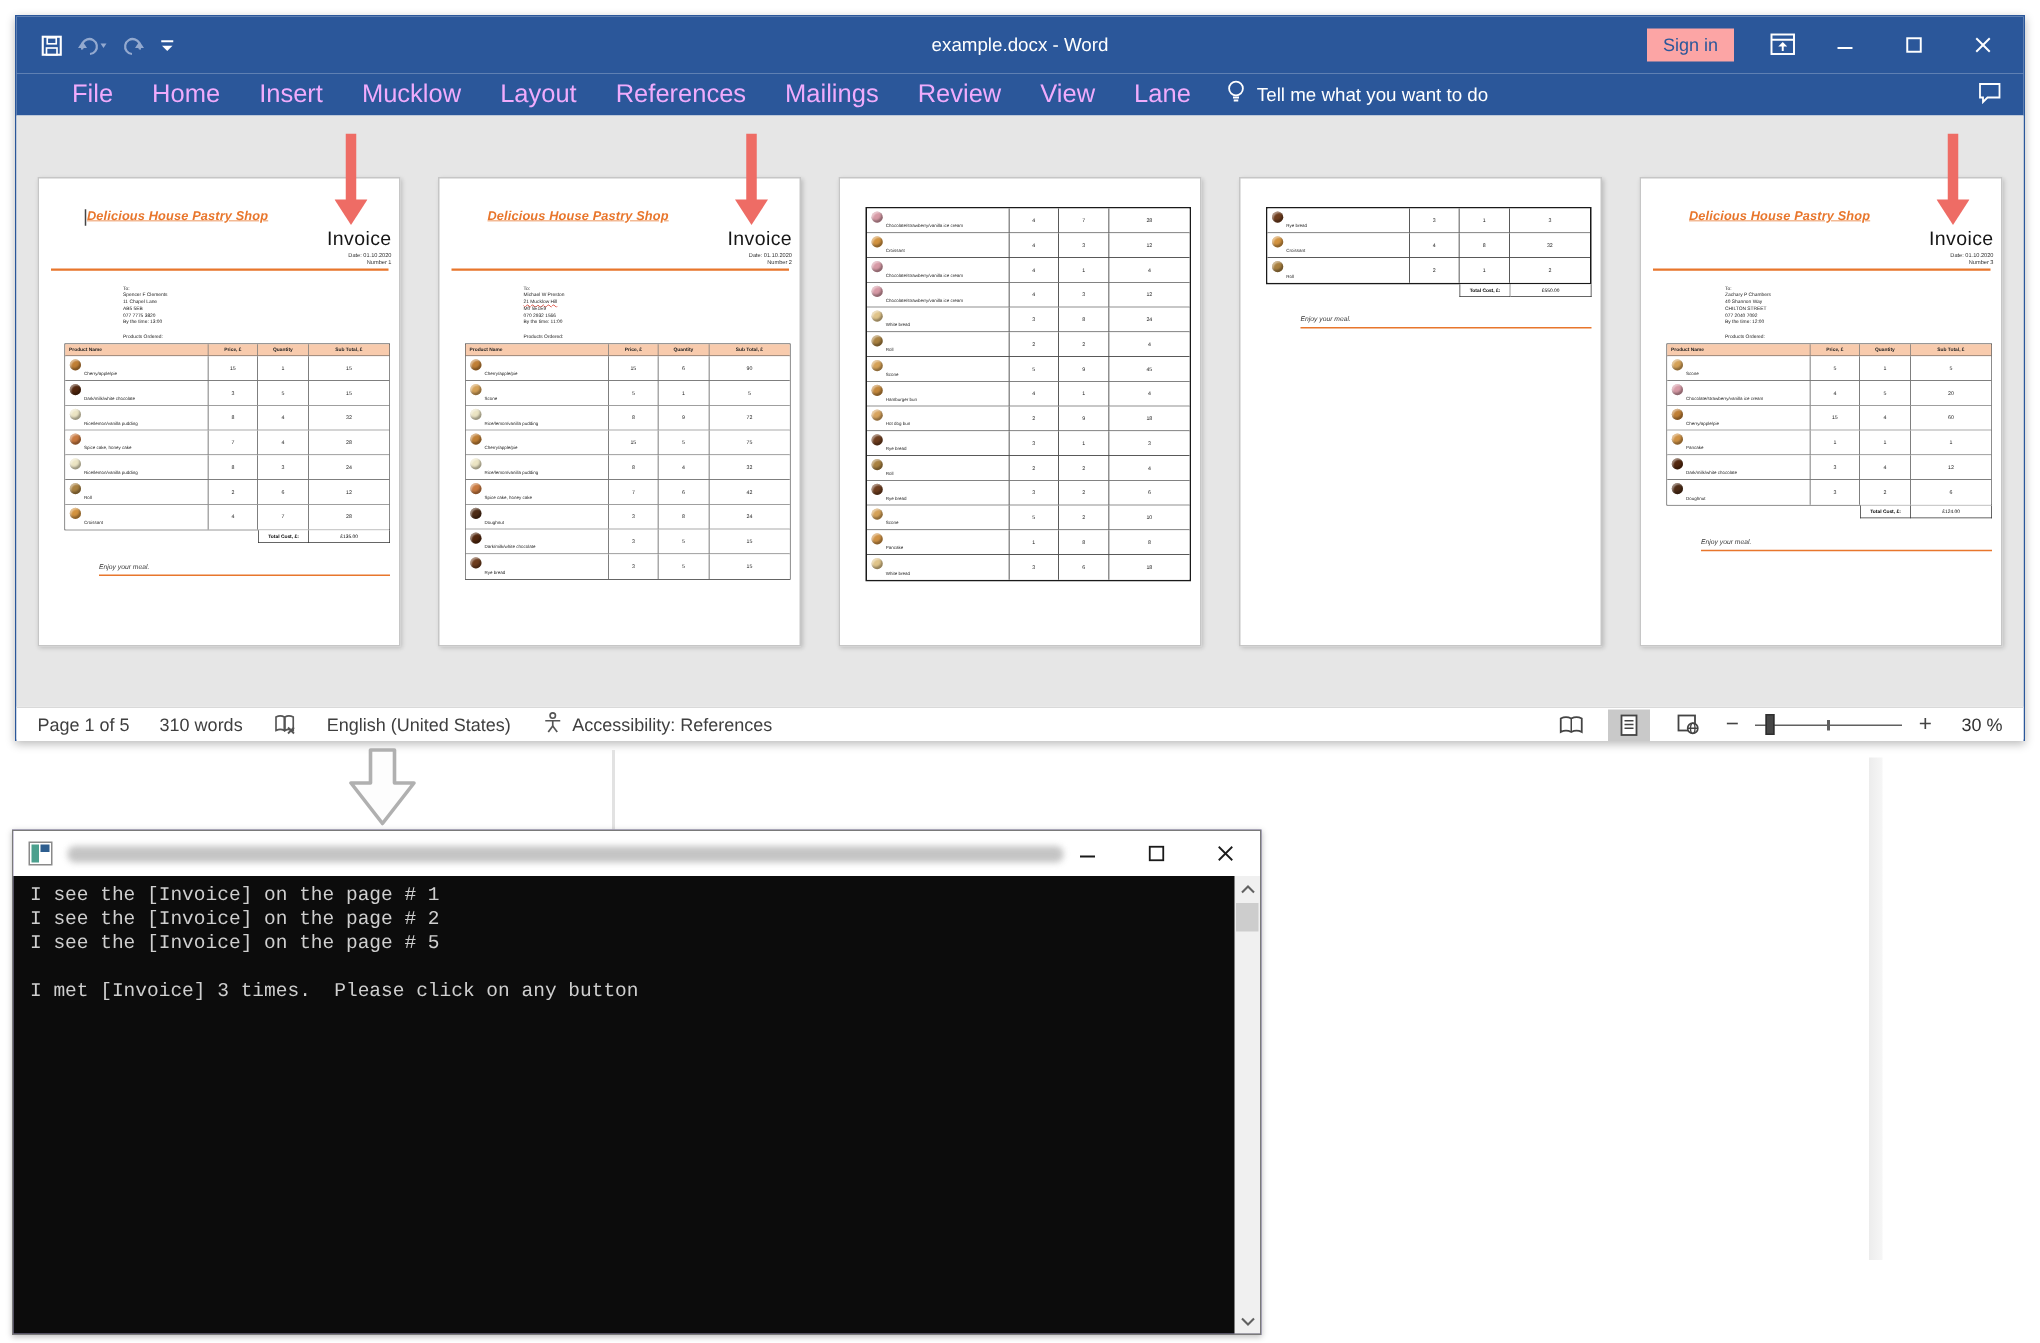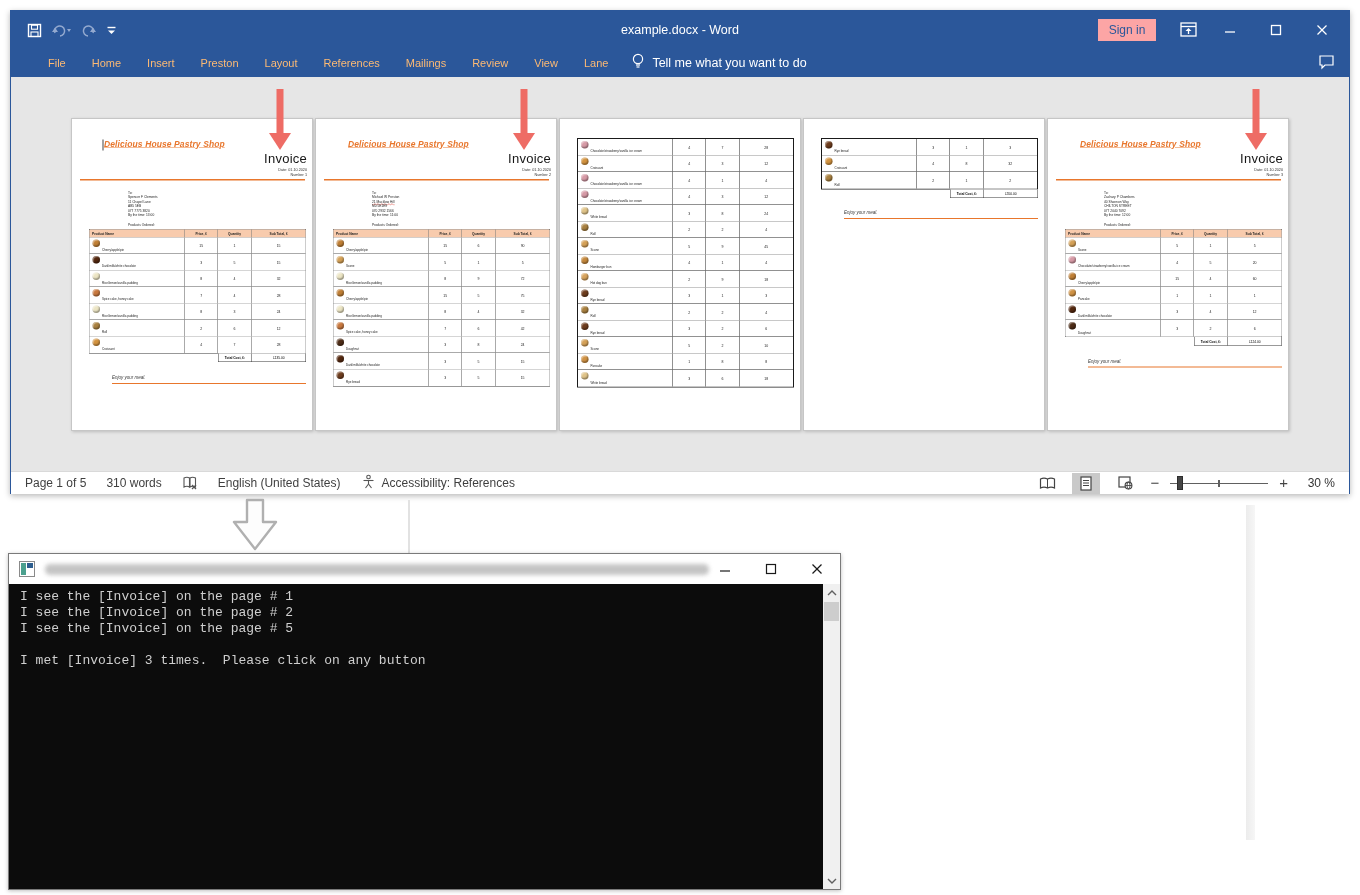--- a/index.html
+++ b/index.html
@@ -14,27 +14,27 @@
   .qat .qbtn { display:flex; align-items:center; }
   .tb-title { position:absolute; left:50%; top:0; transform:translateX(-50%); line-height:38px;
     color:#fff; font-size:12.5px; white-space:nowrap; }
   .signin { position:absolute; right:193px; top:8px; width:58px; height:22px; background:#fca5a5;
     color:#2b579a; font-size:12px; border:none; display:flex; align-items:center; justify-content:center; cursor:default; }
   .ribbon-display { position:absolute; right:152px; top:11px; }
   .win-controls { position:absolute; right:4px; top:0; height:38px; display:flex; }
   .wbtn { width:46px; height:38px; display:flex; align-items:center; justify-content:center; }
 
   .menubar { position:relative; height:28px; background:#2b579a; display:flex; align-items:center; padding-left:24px; }
-  .menu-item { padding:0 13px; color:#fdba74; font-size:11px; line-height:28px; white-space:nowrap; }
+  .menu-item { padding:0 13px; color:#f0abfc; font-size:17px; line-height:28px; white-space:nowrap; }
   .tellme { display:flex; align-items:center; gap:7px; margin-left:10px; color:#fff; font-size:12.5px; }
   .comment-btn { position:absolute; right:14px; top:5px; }
 
   
   .docarea { position:relative; height:394px; background:#e6e6e6; }
-  .pages { position:absolute; left:0; right:0; top:41px; display:flex; justify-content:center; gap:2px; }
+  .pages { position:absolute; left:0; right:0; top:41px; display:flex; justify-content:center; gap:25px; }
   .page-slot { position:relative; }
   .page { position:relative; width:242px; height:313px; background:#fff; border:1px solid #c6c6c6;
     box-shadow:1px 1px 3px rgba(0,0,0,.18); overflow:hidden; }
   .page-inner { position:absolute; left:0; top:0; width:484px; height:626px; transform:scale(.5); transform-origin:0 0; }
   .red-arrow { position:absolute; top:-29px; right:22px; width:22px; height:62px; z-index:6; }
 
   .cursor { position:absolute; left:61px; top:41px; width:2px; height:22px; background:#444; }
   .shop { position:absolute; left:64px; top:40px; font-size:17px; font-weight:bold; font-style:italic;
     color:#e8762c; text-decoration:underline; letter-spacing:.2px; }
   .invoice { position:absolute; right:14px; top:64px; font-size:26px; color:#161616; letter-spacing:.5px; }
@@ -179,21 +179,21 @@
             </svg>
           </span>
       </div>
     </div>
 
     <div class="menubar">
       <div id="menu-items" style="display:flex">
           <div class="menu-item">File</div>
           <div class="menu-item">Home</div>
           <div class="menu-item">Insert</div>
-          <div class="menu-item">Preston</div>
+          <div class="menu-item">Mucklow</div>
           <div class="menu-item">Layout</div>
           <div class="menu-item">References</div>
           <div class="menu-item">Mailings</div>
           <div class="menu-item">Review</div>
           <div class="menu-item">View</div>
           <div class="menu-item">Lane</div>
         </div>
       <div class="tellme">
         <span>
           <svg width="14" height="17" viewBox="0 0 14 17">

